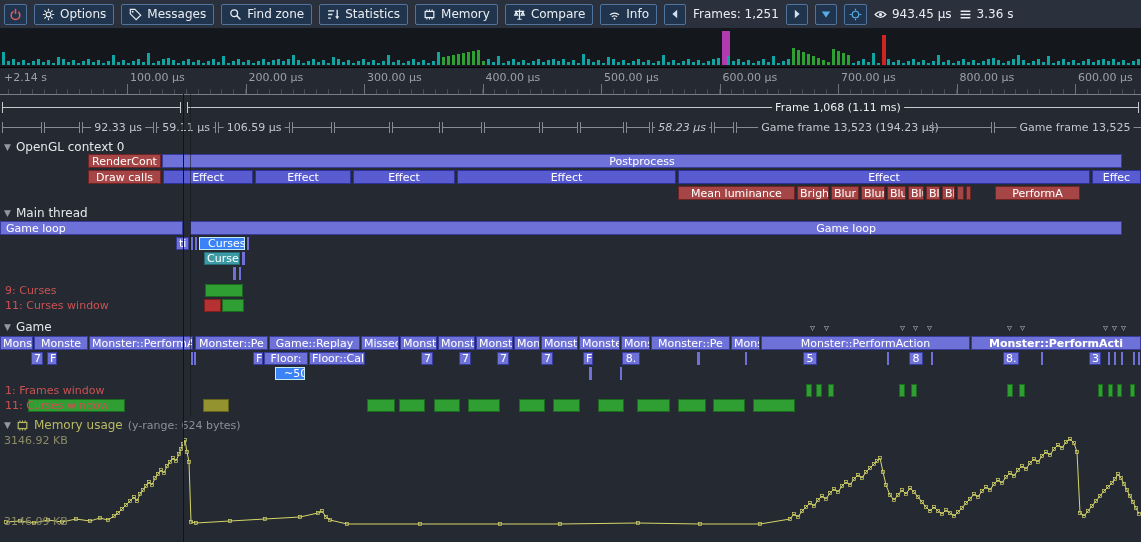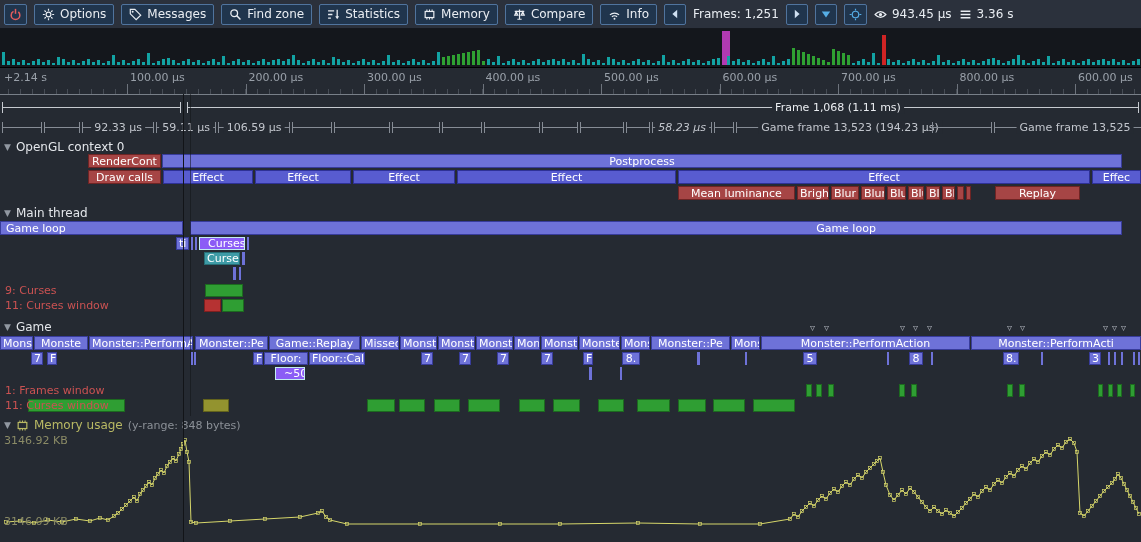--- a/index.html
+++ b/index.html
@@ -46,21 +46,21 @@
   .zone>span{margin:0 auto;white-space:nowrap;padding:0 2px;}
   .zone.left>span{margin:0 auto 0 3px;}
   .zone.thin{border:none;}
   .purple{background:#6e72d8;border-color:#383c9b;}
   .blue{background:#585cd0;border-color:#2e3196;}
   .red{background:#a64545;border-color:#6e2424;}
   .lockred{background:#b63232;border-color:#7e1f1f;}
   .green{background:#2f9e33;border-color:#1c6a1f;}
   .olive{background:#93932f;border-color:#63631c;}
   .teal{background:#3e9ba6;border-color:#276d75;}
-  .teal_hl{background:#8b5cf6;border-color:#c2ecf2;padding-left:6px;}
+  .teal_hl{background:#3b82f6;border-color:#c2ecf2;padding-left:6px;}
   .lock-label{position:absolute;font-size:11px;line-height:13px;color:#cb5252;z-index:4;white-space:nowrap;}
   .cmark{position:absolute;font-size:10px;color:#a9aeb6;line-height:10px;z-index:4;}
   .vline{position:absolute;width:1px;z-index:5;}
   .tl-header{position:absolute;display:flex;align-items:center;gap:5px;font-size:12px;color:#e3e6ea;z-index:3;}
   .tl-header .tri{color:#9198a1;font-size:9px;}
   .mem-title{color:#b9b964;}
   .mem-range{color:#8b9097;font-size:11px;}
   .mem-axis{position:absolute;font-size:11px;color:#8b8b66;z-index:3;}
   .memsvg{position:absolute;left:0;top:434px;z-index:1;}
 </style>
@@ -689,21 +689,21 @@
       </div>
       <div class="zone red" style="left: 926px; top: 186px; width: 14px; height: 14px;">
         <span>Blur</span>
       </div>
       <div class="zone red" style="left: 942px; top: 186px; width: 13px; height: 14px;">
         <span>Blur</span>
       </div>
       <div class="zone red" style="left: 957px; top: 186px; width: 7px; height: 14px;"></div>
       <div class="zone red" style="left: 966px; top: 186px; width: 5px; height: 14px;"></div>
       <div class="zone red" style="left: 995px; top: 186px; width: 85px; height: 14px;">
-        <span>Replay</span>
+        <span>PerformA</span>
       </div>
       <div class="zone purple left" style="left: 0px; top: 221px; width: 183px; height: 14px;">
         <span>Game loop</span>
       </div>
       <div class="zone purple" style="left: 190px; top: 221px; width: 932px; height: 14px;">
         <span style="position: absolute; left: 655px; top: 50%; transform: translate(-50%, -50%); margin: 0px;">Game loop</span>
       </div>
       <div class="zone purple" style="left: 176px; top: 237px; width: 13px; height: 13px;">
         <span>ti</span>
       </div>
@@ -763,21 +763,21 @@
       </div>
       <div class="zone purple" style="left: 651px; top: 336px; width: 79px; height: 14px;">
         <span>Monster::Pe</span>
       </div>
       <div class="zone purple" style="left: 731px; top: 336px; width: 29px; height: 14px;">
         <span>Mons</span>
       </div>
       <div class="zone purple" style="left: 761px; top: 336px; width: 209px; height: 14px;">
         <span>Monster::PerformAction</span>
       </div>
-      <div class="zone purple" style="left: 971px; top: 336px; width: 170px; height: 14px;">
+      <div class="zone purple" style="left: 971px; top: 336px; width: 170px; height: 14px; font-weight: bold;">
         <span>Monster::PerformActi</span>
       </div>
       <div class="zone purple" style="left: 31px; top: 352px; width: 12px; height: 13px;">
         <span>7</span>
       </div>
       <div class="zone purple" style="left: 47px; top: 352px; width: 10px; height: 13px;">
         <span>F</span>
       </div>
       <div class="zone purple thin" style="left: 191px; top: 352px; width: 2px; height: 13px;"></div>
       <div class="zone purple thin" style="left: 194px; top: 352px; width: 2px; height: 13px;"></div>
@@ -891,21 +891,21 @@
   </div>
   <div class="tl-header" style="left:4px;top:418px">
     <span class="tri">▼</span>
     <svg class="ic" width="13" height="13" viewBox="0 0 12 12">
         <rect x="2" y="3.2" width="8" height="5.6" fill="none" stroke="#b9b964" stroke-width="1.1"></rect>
         <g stroke="#b9b964" stroke-width="1">
           <path d="M3.6 1.4v1.8M6 1.4v1.8M8.4 1.4v1.8M3.6 8.8v1.8M6 8.8v1.8M8.4 8.8v1.8"></path>
         </g>
       </svg>
     <span class="mem-title">Memory usage</span>
-    <span class="mem-range">(y-range: 848 bytes)</span>
+    <span class="mem-range">(y-range: 624 bytes)</span>
   </div>
 
   <svg class="memsvg" width="1141" height="108">
       <polyline points="6,88 20,87 34,89 48,86 62,88 76,85 90,87 100,84 108,86 114,82 118,79 122,75 126,71 130,67 134,63 137,67 140,60 143,56 146,52 149,48 152,51 155,44 158,40 161,36 164,39 167,32 170,28 173,24 176,27 179,20 181,15 183,10 185,6 187,18 189,28 191,88 196,89 230,87 265,85 300,83 318,79 322,77 326,83 330,86 347,90 420,90 500,90 560,90 638,89 700,90 760,90 790,85 794,80 798,83 802,77 806,73 810,69 814,72 818,66 822,62 826,65 830,59 834,55 838,58 842,52 846,48 850,51 854,45 858,41 862,44 866,38 870,34 874,30 877,27 880,24 883,38 886,51 890,61 894,66 898,61 902,56 906,60 910,54 914,58 918,63 922,68 926,73 930,77 934,73 938,77 942,80 946,76 950,79 954,82 958,78 962,74 966,69 970,65 974,60 978,63 982,57 986,53 990,56 994,50 998,46 1002,49 1006,43 1010,39 1014,42 1018,36 1022,32 1026,35 1030,29 1034,25 1038,28 1042,22 1046,18 1050,21 1054,15 1058,11 1062,14 1066,8 1070,5 1074,9 1077,18 1080,79 1084,82 1088,77 1092,72 1096,67 1100,62 1104,57 1108,53 1112,49 1115,45 1118,40 1121,44 1124,50 1127,56 1130,62 1133,68 1136,74 1139,80" fill="none" stroke="#d6d66a" stroke-width="1"></polyline>
       <rect x="4.5" y="86.5" width="3" height="3" fill="none" stroke="#d6d66a" stroke-width="0.7"></rect>
       <rect x="18.5" y="85.5" width="3" height="3" fill="none" stroke="#d6d66a" stroke-width="0.7"></rect>
       <rect x="32.5" y="87.5" width="3" height="3" fill="none" stroke="#d6d66a" stroke-width="0.7"></rect>
       <rect x="46.5" y="84.5" width="3" height="3" fill="none" stroke="#d6d66a" stroke-width="0.7"></rect>
       <rect x="60.5" y="86.5" width="3" height="3" fill="none" stroke="#d6d66a" stroke-width="0.7"></rect>
       <rect x="74.5" y="83.5" width="3" height="3" fill="none" stroke="#d6d66a" stroke-width="0.7"></rect>

